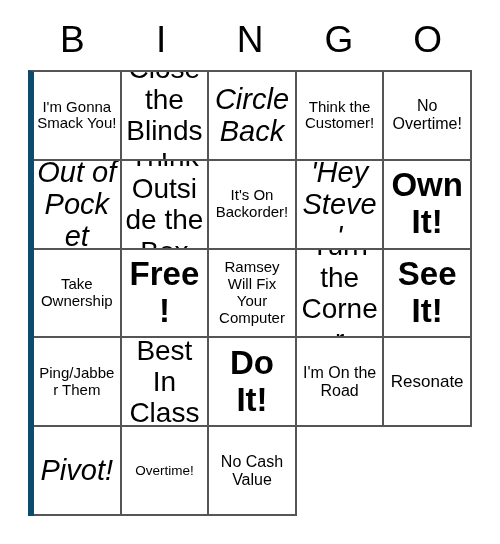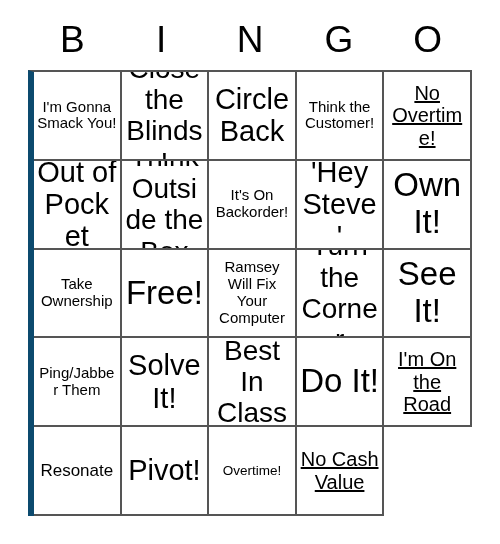--- a/index.html
+++ b/index.html
@@ -76,24 +76,24 @@
     width: 100%;
     line-height: 1.12;
     word-wrap: break-word;
     white-space: pre-line;
   }
 
   
   .sz-xs  { font-size: 13.5px; }
   .sz-sm  { font-size: 15px;   }
   .sz-md  { font-size: 17px;   }
-  .sz-lg  { font-size: 20px; text-decoration: underline;   }
+  .sz-lg  { font-size: 16px;   }
   .sz-xl  { font-size: 28px;   }
-  .sz-xxl { font-size: 29px;   }
-  .sz-max { font-size: 33px;   }
+  .sz-xxl { font-size: 29px; font-style: italic;   }
+  .sz-max { font-size: 33px; font-weight: bold;   }
 </style>
 </head>
 <body>
 
 <div id="bingo-card">
 
   <div id="bingo-header">
     <div class="header-letter">B</div>
     <div class="header-letter">I</div>
     <div class="header-letter">N</div>
@@ -148,23 +148,20 @@
       <span class="cell-text sz-xl">Turn the Corner</span>
     </div>
 
     <div class="bingo-cell">
       <span class="cell-text sz-max">See It!</span>
     </div>
     <div class="bingo-cell">
       <span class="cell-text sz-sm">Ping/Jabber Them</span>
     </div>
     <div class="bingo-cell">
-      <span class="cell-text sz-xxl">Solve It!</span>
-    </div>
-    <div class="bingo-cell">
       <span class="cell-text sz-xl">Best In Class</span>
     </div>
     <div class="bingo-cell">
       <span class="cell-text sz-max">Do It!</span>
     </div>
 
     <div class="bingo-cell">
       <span class="cell-text sz-lg">I'm On the Road</span>
     </div>
     <div class="bingo-cell">

